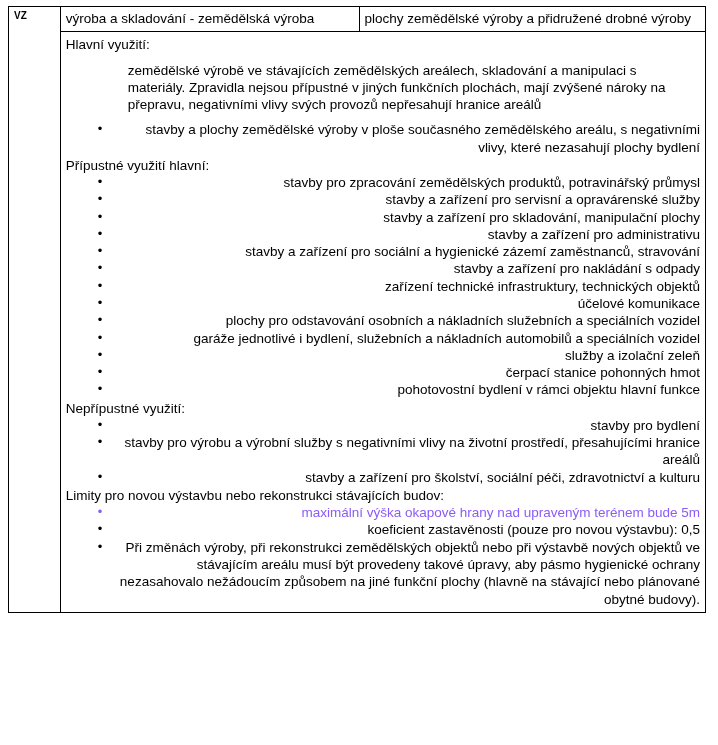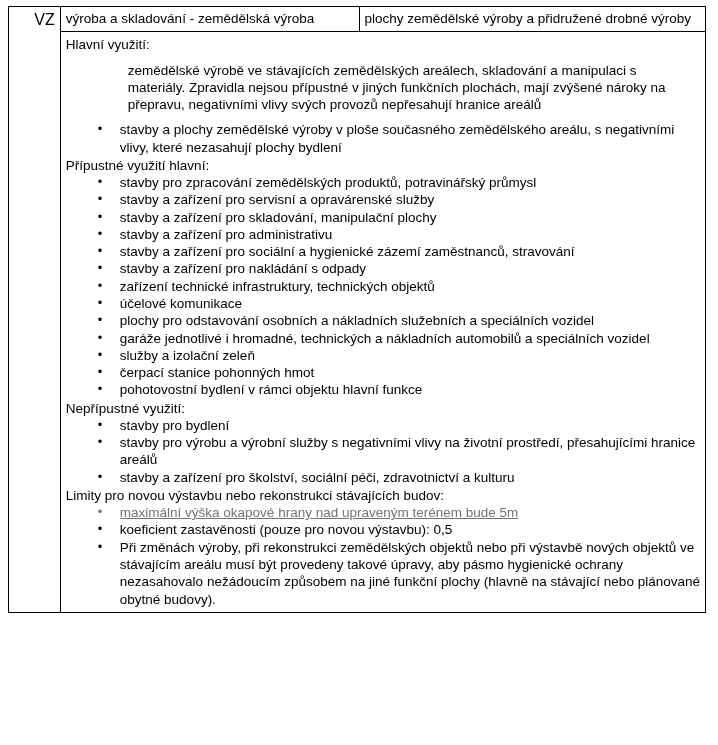--- a/index.html
+++ b/index.html
@@ -28,23 +28,23 @@
     table-layout: fixed;
   }
   table.doc td {
     border: 1px solid #000000;
     vertical-align: top;
     padding: 3px 5px 4px 5px;
     line-height: 1.28;
   }
   td.code-cell {
     width: 40px;
-    text-align: right;
-    font-weight: normal;
-    font-size: 16px;
+    text-align: left;
+    font-weight: bold;
+    font-size: 10px;
     padding-top: 4px;
   }
   td.head-mid {
     width: 283px;
     margin-left: 8px;
   }
   td.head-right {
     width: 330px;
   }
   td.body-cell {
@@ -56,37 +56,37 @@
   }
   .indent-para {
     margin: 8px;
     padding: 0 0 0 54px;
     text-indent: 0;
   }
   ul.bullets {
     list-style: none;
     margin: 0;
     padding: 0;
+    text-align: right;
   }
   ul.bullets li {
     position: relative;
     padding: 0 0 0 54px;
     margin: 0;
     line-height: 1.28;
   }
   ul.bullets li:before {
     content: "\2022";
     position: absolute;
     left: 32px;
     top: 0;
     font-size: 13px;
   }
   .red {
-    color: #737373;
-    text-decoration: underline;
+    color: #8b5cf6;
   }
 </style>
 </head>
 <body>
 
 <div class="page">
   <table class="doc">
     <tbody>
         <tr>
       <td class="code-cell" rowspan="2">VZ</td>
@@ -109,21 +109,21 @@
           <ul class="bullets">
             <li>stavby pro zpracování zemědělských produktů, potravinářský průmysl</li>
             <li>stavby a zařízení pro servisní a opravárenské služby</li>
             <li>stavby a zařízení pro skladování, manipulační plochy</li>
             <li>stavby a zařízení pro administrativu</li>
             <li>stavby a zařízení pro sociální a hygienické zázemí zaměstnanců, stravování</li>
             <li>stavby a zařízení pro nakládání s odpady</li>
             <li>zařízení technické infrastruktury, technických objektů</li>
             <li>účelové komunikace</li>
             <li>plochy pro odstavování osobních a nákladních služebních a speciálních vozidel</li>
-            <li>garáže jednotlivé i hromadné, technických a nákladních automobilů a speciálních vozidel</li>
+            <li>garáže jednotlivé i bydlení, služebních a nákladních automobilů a speciálních vozidel</li>
             <li>služby a izolační zeleň</li>
             <li>čerpací stanice pohonných hmot</li>
             <li>pohotovostní bydlení v rámci objektu hlavní funkce</li>
           </ul>
         </div>
 
         <div class="section">
           <div class="section-title">Nepřípustné využití:</div>
           <ul class="bullets">
             <li>stavby pro bydlení</li>

